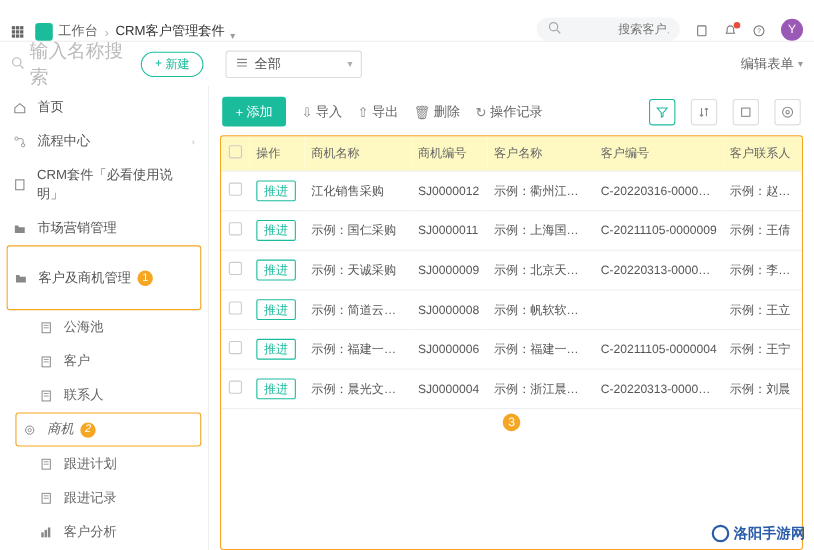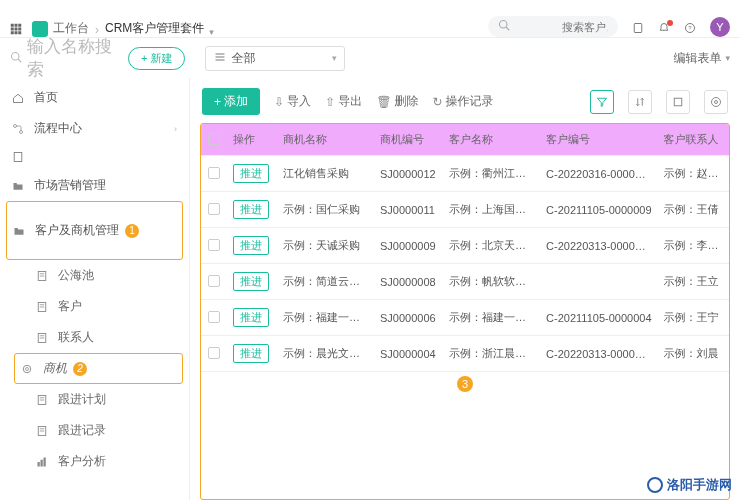--- a/index.html
+++ b/index.html
@@ -21,21 +21,21 @@
 .topbar .badge-dot { position: absolute; top: -2px; right: -3px; width: 6px; height: 6px; background: #e74c3c; border-radius: 50%; }
 .topbar .avatar { width: 20px; height: 20px; background: #9b59b6; border-radius: 50%; margin-left: 14px; display: flex; align-items: center; justify-content: center; color: #fff; font-size: 11px; }
 
 
 .row2 { height: 40px; display: flex; align-items: center; padding: 0 10px; }
 .row2 .side-search { display: flex; align-items: center; width: 110px; color: #bbb; font-size: 17px; }
 .row2 .side-search .sicon { margin-right: 5px; }
 .row2 .new-btn { margin-left: 8px; border: 1px solid #1abc9c; color: #1abc9c; border-radius: 12px; padding: 3px 12px; font-size: 11px; background: #fff; display: flex; align-items: center; }
 .row2 .new-btn .plus { margin-right: 3px; }
 .row2 .gap { width: 20px; }
-.row2 .view-sel { display: flex; align-items: center; border: 1px solid #ddd; border-radius: 3px; padding: 3px 8px; width: 140px; background: #fff; color: #555; }
+.row2 .view-sel { display: flex; align-items: center; border: 1px solid #ddd; border-radius: 3px; padding: 3px 8px; width: 124px; background: #fff; color: #555; }
 .row2 .view-sel .licon { margin-right: 5px; color: #888; }
 .row2 .view-sel .dd { margin-left: auto; color: #aaa; font-size: 9px; }
 .row2 .sp2 { flex: 1; }
 .row2 .edit-form { color: #666; font-size: 12px; display: flex; align-items: center; }
 .row2 .edit-form .dd { margin-left: 4px; font-size: 9px; color: #999; }
 
 
 .layout { display: flex; height: calc(500px - 78px); }
 .sidebar { width: 190px; border-right: 1px solid #eee; overflow-y: auto; padding-top: 4px; }
 .sidebar::-webkit-scrollbar { width: 6px; }
@@ -58,21 +58,21 @@
 .toolbar .add-btn .plus { margin-right: 3px; }
 .toolbar .tlink { color: #666; font-size: 12px; display: flex; align-items: center; cursor: pointer; }
 .toolbar .tlink .ticon2 { margin-right: 3px; color: #888; }
 .toolbar .tspacer { flex: 1; }
 .toolbar .ibtn { width: 24px; height: 24px; border: 1px solid #ddd; border-radius: 3px; display: flex; align-items: center; justify-content: center; color: #888; background: #fff; }
 .toolbar .ibtn.active { color: #1abc9c; border-color: #1abc9c; }
 
 .table-wrap { border: 1px solid #f5a623; border-radius: 3px; overflow: hidden; flex: 1; display:flex; flex-direction:column; }
 table { width: 100%; border-collapse: collapse; font-size: 11px; }
 th, td { text-align: left; padding: 8px 6px; border-bottom: 1px solid #eee; color: #555; white-space: nowrap; overflow: hidden; text-overflow: ellipsis; }
-th { background: #f0abfc; color: #666; font-weight: normal; }
+th { background: #fef9c3; color: #666; font-weight: normal; }
 th:first-child, td:first-child { width: 26px; text-align: center; }
 th:nth-child(2), td:nth-child(2) { width: 50px; }
 td:nth-child(3) { max-width: 95px; }
 td:nth-child(4) { max-width: 70px; }
 td:nth-child(5) { max-width: 95px; }
 td:nth-child(6) { max-width: 115px; }
 td:nth-child(7) { max-width: 70px; }
 .chk { width: 12px; height: 12px; border: 1px solid #ccc; display: inline-block; border-radius: 2px; }
 .push-btn { border: 1px solid #1abc9c; color: #1abc9c; background: #fff; border-radius: 2px; padding: 1px 6px; font-size: 11px; }
 .table-footer { display: flex; justify-content: center; padding: 4px 0; }
@@ -189,20 +189,21 @@
         </span>
         <span>流程中心</span>
         <span class="arr">›</span>
       </div>
       <div class="snav-item">
         <span class="nicon">
           <svg viewBox="0 0 16 16">
             <rect x="3" y="2" width="10" height="12" fill="none" stroke="currentColor" stroke-width="1.3"></rect>
           </svg>
         </span>
+        <span>CRM套件「必看使用说明」</span>
       </div>
       <div class="snav-item">
         <span class="nicon">
           <svg viewBox="0 0 16 16">
             <path d="M2 4h4l1 2h7v7H2z" fill="currentColor"></path>
           </svg>
         </span>
         <span>市场营销管理</span>
       </div>
       <div class="snav-item hl">

